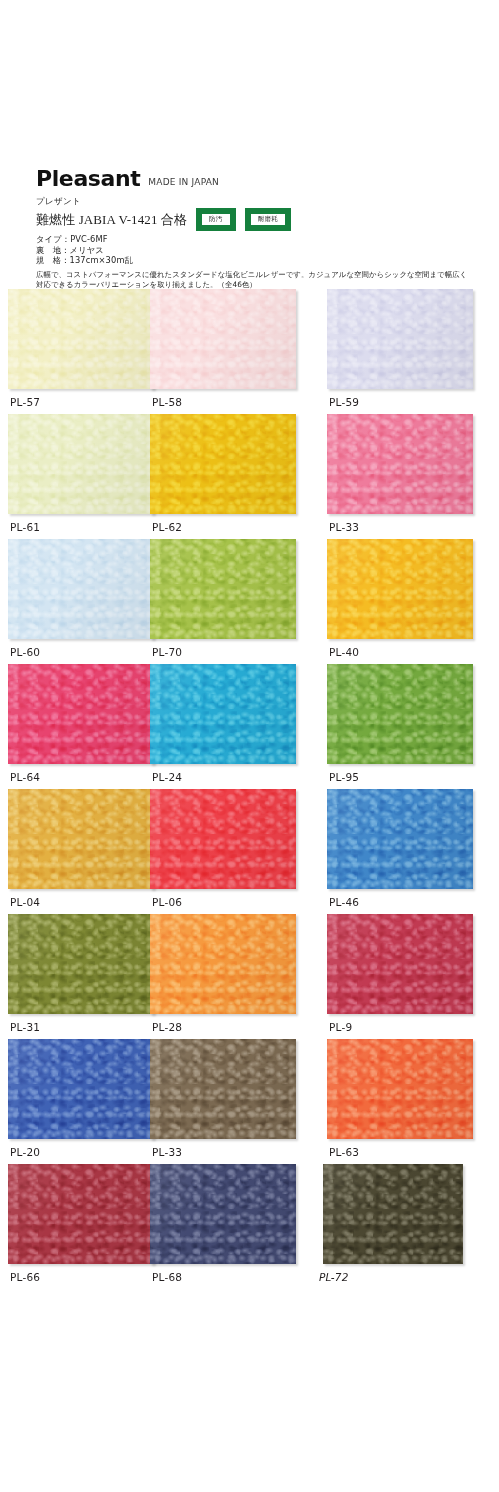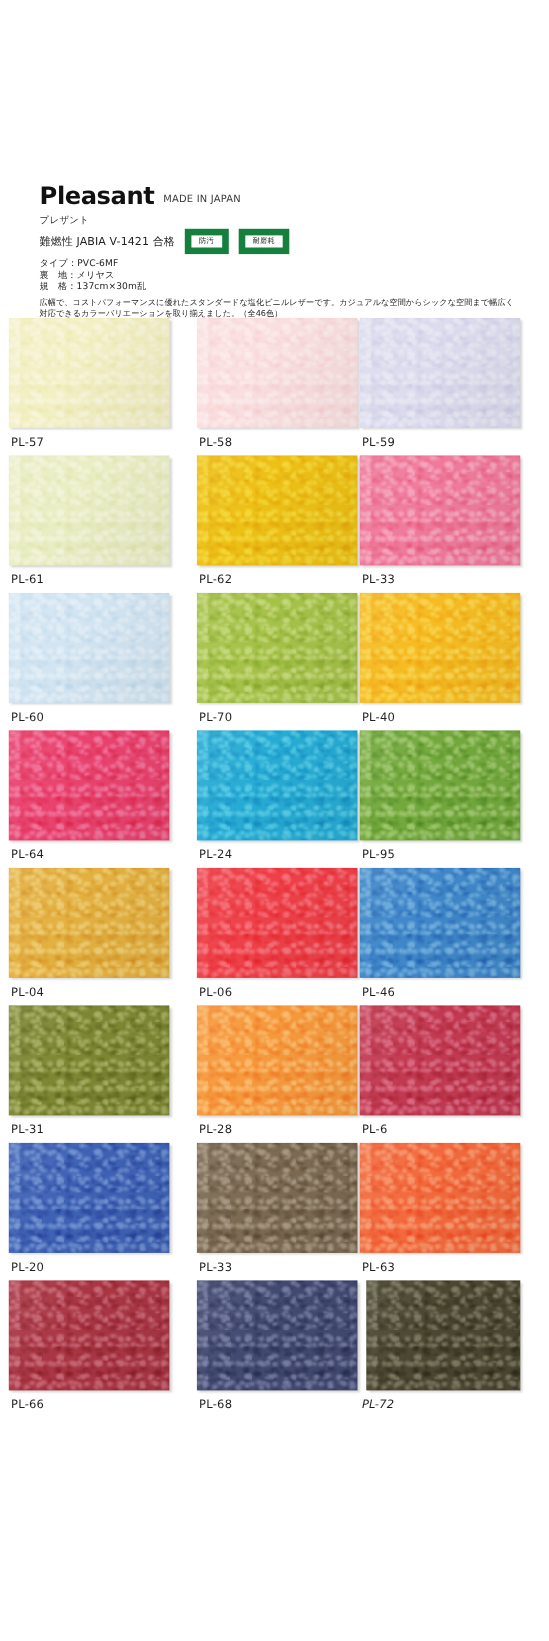--- a/index.html
+++ b/index.html
@@ -50,24 +50,25 @@
     line-height: 13px;
     padding-bottom: 1px;
   }
   #flame-row {
     display: flex;
     align-items: center;
     gap: 9px;
     margin-bottom: 3px;
   }
   #flame-text {
-    font-size: 10px;
+    font-size: 13px;
     letter-spacing: .1px;
     color: #1e1e1e;
     white-space: nowrap;
+    font-family: Liberation Serif, serif;
   }
   .spec-badge {
     display: inline-block;
     border: 6px solid #15803d;
     background: #ffffff;
     font-size: 6.6px;
     line-height: 9px;
     padding: 1px 7px 1px 7px;
     color: #1e1e1e;
     letter-spacing: .2px;
@@ -99,23 +100,23 @@
   .grid-row {
     position: relative;
     height: 125px;
   }
   .cell {
     position: absolute;
     top: 0;
     width: 146px;
   }
   .cell.col0 { left: 8px; }
-  .cell.col1 { left: 179px; }
+  .cell.col1 { left: 150px; }
   .cell.col2 { left: 327px; }
-  .cell.col2.inset { left: 333px; font-style: italic; }
+  .cell.col2.inset { left: 323px; font-style: italic; }
 
   .swatch {
     position: relative;
     width: 146px;
     height: 100px;
     box-shadow: 2px 2px 2px rgba(0,0,0,0.17);
     overflow: hidden;
   }
   .swatch.narrow { width: 140px; }
 
@@ -335,21 +336,21 @@
           <div class="grain"></div>
           <div class="sheen"></div>
         </div>
       <div class="swatch-label">PL-28</div>
     </div>
     <div class="cell col2">
       <div class="swatch" style="background-color: rgb(194, 58, 82);">
           <div class="grain"></div>
           <div class="sheen"></div>
         </div>
-      <div class="swatch-label">PL-6</div>
+      <div class="swatch-label">PL-9</div>
     </div>
   </div>
 
   <div class="grid-row">
     <div class="cell col0">
       <div class="swatch" style="background-color: rgb(63, 98, 181);">
           <div class="grain"></div>
           <div class="sheen"></div>
         </div>
       <div class="swatch-label">PL-20</div>

